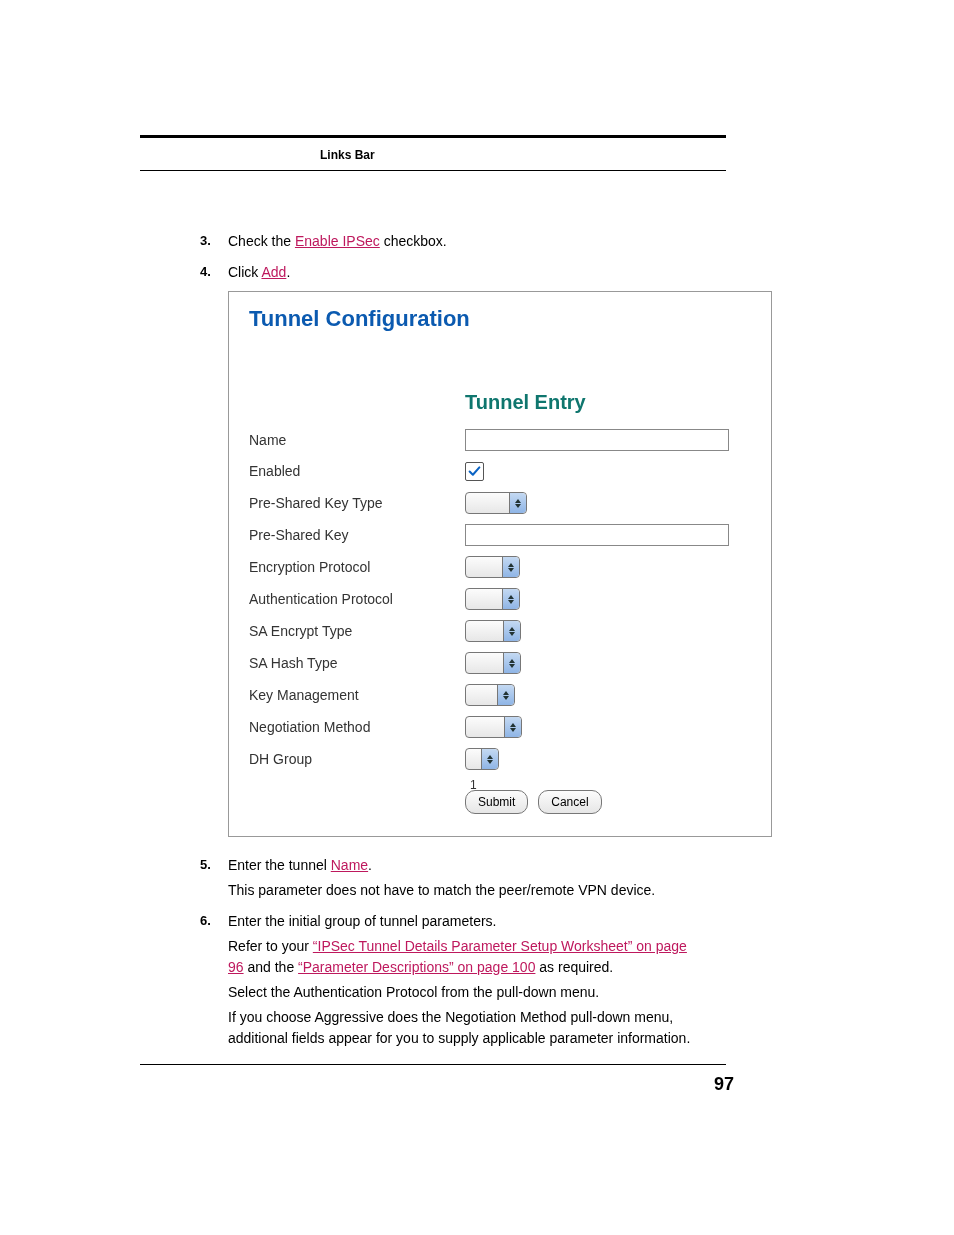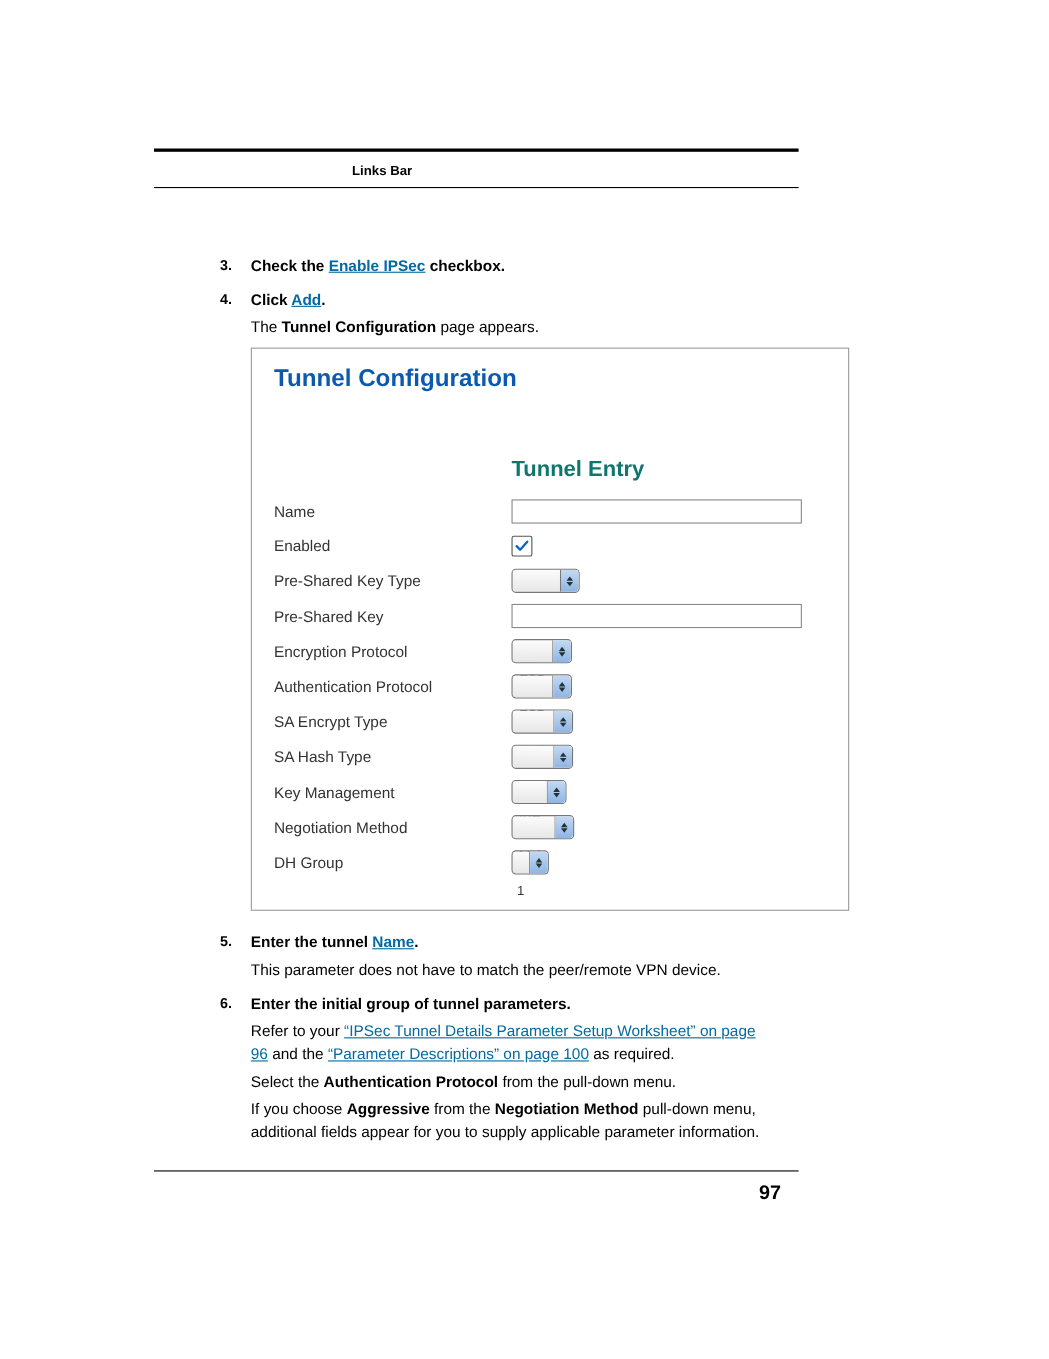--- a/index.html
+++ b/index.html
@@ -45,23 +45,23 @@
     margin-bottom: 10px;
     line-height: 1.5;
   }
   .step-num {
     position: absolute;
     left: 0;
     top: 0;
     font-weight: bold;
     font-size: 13px;
   }
-  .bold { font-weight: bold; text-align: center; }
+  .bold { font-weight: normal; text-align: center; }
   .link {
-    color: #0369a1;
+    color: #be185d;
     text-decoration: underline;
   }
   .sub {
     margin-top: 4px;
     margin-bottom: 4px;
   }
   .screenshot-box {
     border: 1px solid #999;
     margin: 8px 0 18px 0;
     padding: 10px 20px 22px 20px;
@@ -161,21 +161,21 @@
   }
   .bottom-rule {
     position: absolute;
     left: 140px;
     right: 110px;
     bottom: 170px;
     border-top: 1px solid #000;
   }
   .page-num {
     position: absolute;
-    right: 126px;
+    right: 102px;
     bottom: 140px;
     font-weight: bold;
     font-size: 18px;
   }
   .w-ascii { } .w-main .sel-text { } .w-1 .sel-text { padding: 2px 4px;}
 </style>
 </head>
 <body>
 
 <div class="page">
@@ -188,23 +188,20 @@
     <ol class="steps">
 
       <li>
         <span class="step-num">3.</span>
         <span class="bold">Check the </span><span class="bold link">Enable IPSec</span><span class="bold"> checkbox.</span>
       </li>
 
       <li>
         <span class="step-num">4.</span>
         <span class="bold">Click </span><span class="bold link">Add</span><span class="bold">.</span>
-        <div class="sub">
-          <span>The </span><span class="bold">Tunnel Configuration</span><span> page appears.</span>
-        </div>
 
         
         <div class="screenshot-box">
           <div class="sh-title">Tunnel Configuration</div>
           <div class="sh-section-title">Tunnel Entry</div>
 
           <div class="form-row">
             <div class="form-label">Name</div>
             <div class="tf"></div>
           </div>
@@ -306,40 +303,44 @@
             <div class="form-label">DH Group</div>
             <div class="sel w-1">
               <span class="sel-text">1</span>
               <span class="sel-arrows">
                   <span class="arr-up"></span>
                   <span class="arr-down"></span>
                 </span>
             </div>
           </div>
 
+          <div class="btn-row">
+            <span class="btn">Submit</span>
+            <span class="btn">Cancel</span>
+          </div>
         </div>
       </li>
 
       <li>
         <span class="step-num">5.</span>
         <span class="bold">Enter the tunnel </span><span class="bold link">Name</span><span class="bold">.</span>
         <div class="sub">This parameter does not have to match the peer/remote VPN device.</div>
       </li>
 
       <li>
         <span class="step-num">6.</span>
         <span class="bold">Enter the initial group of tunnel parameters.</span>
         <div class="sub">
           <span>Refer to your </span><span class="link">“IPSec Tunnel Details Parameter Setup Worksheet” on page 96</span><span> and the </span><span class="link">“Parameter Descriptions” on page 100</span><span> as required.</span>
         </div>
         <div class="sub">
           <span>Select the </span><span class="bold">Authentication Protocol</span><span> from the pull-down menu.</span>
         </div>
         <div class="sub">
-          <span>If you choose </span><span class="bold">Aggressive</span><span> from the </span><span class="bold">Negotiation Method</span><span> pull-down menu, additional fields appear for you to supply applicable parameter information.</span>
+          <span>If you choose </span><span class="bold">Aggressive</span><span> does the </span><span class="bold">Negotiation Method</span><span> pull-down menu, additional fields appear for you to supply applicable parameter information.</span>
         </div>
       </li>
 
     </ol>
   </div>
 
   <div class="bottom-rule"></div>
   <div class="page-num">97</div>
 </div>
 

